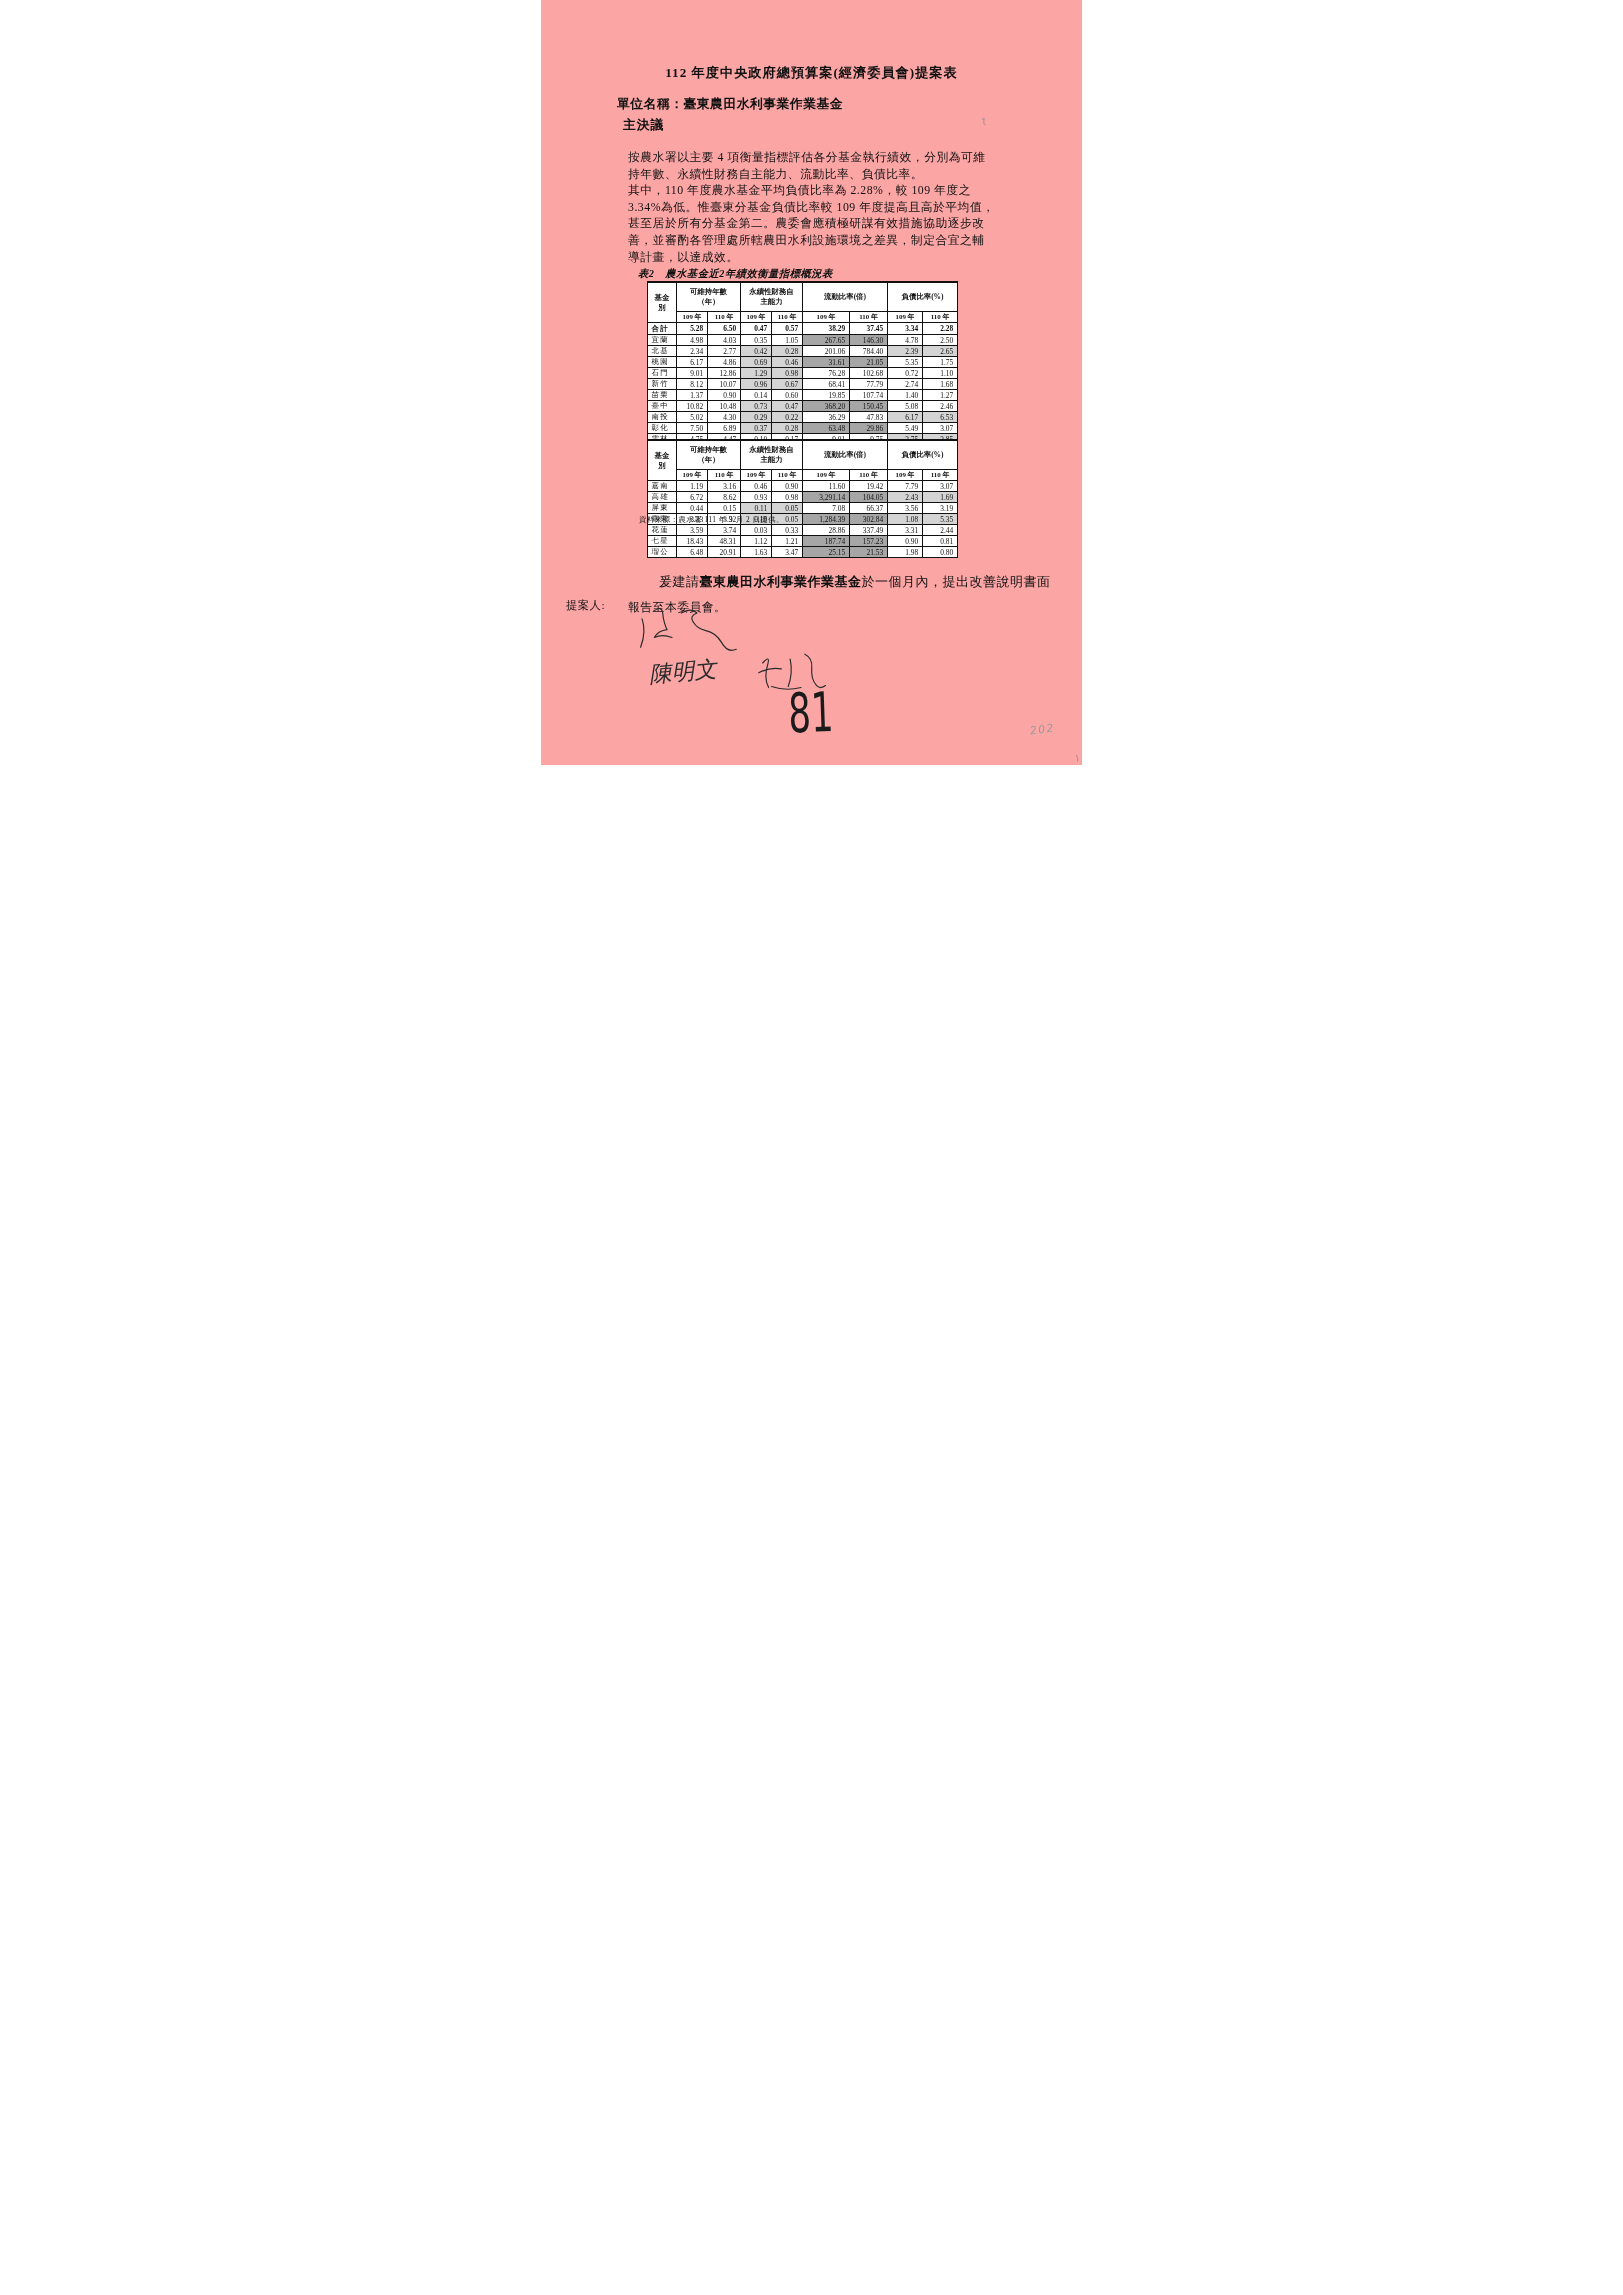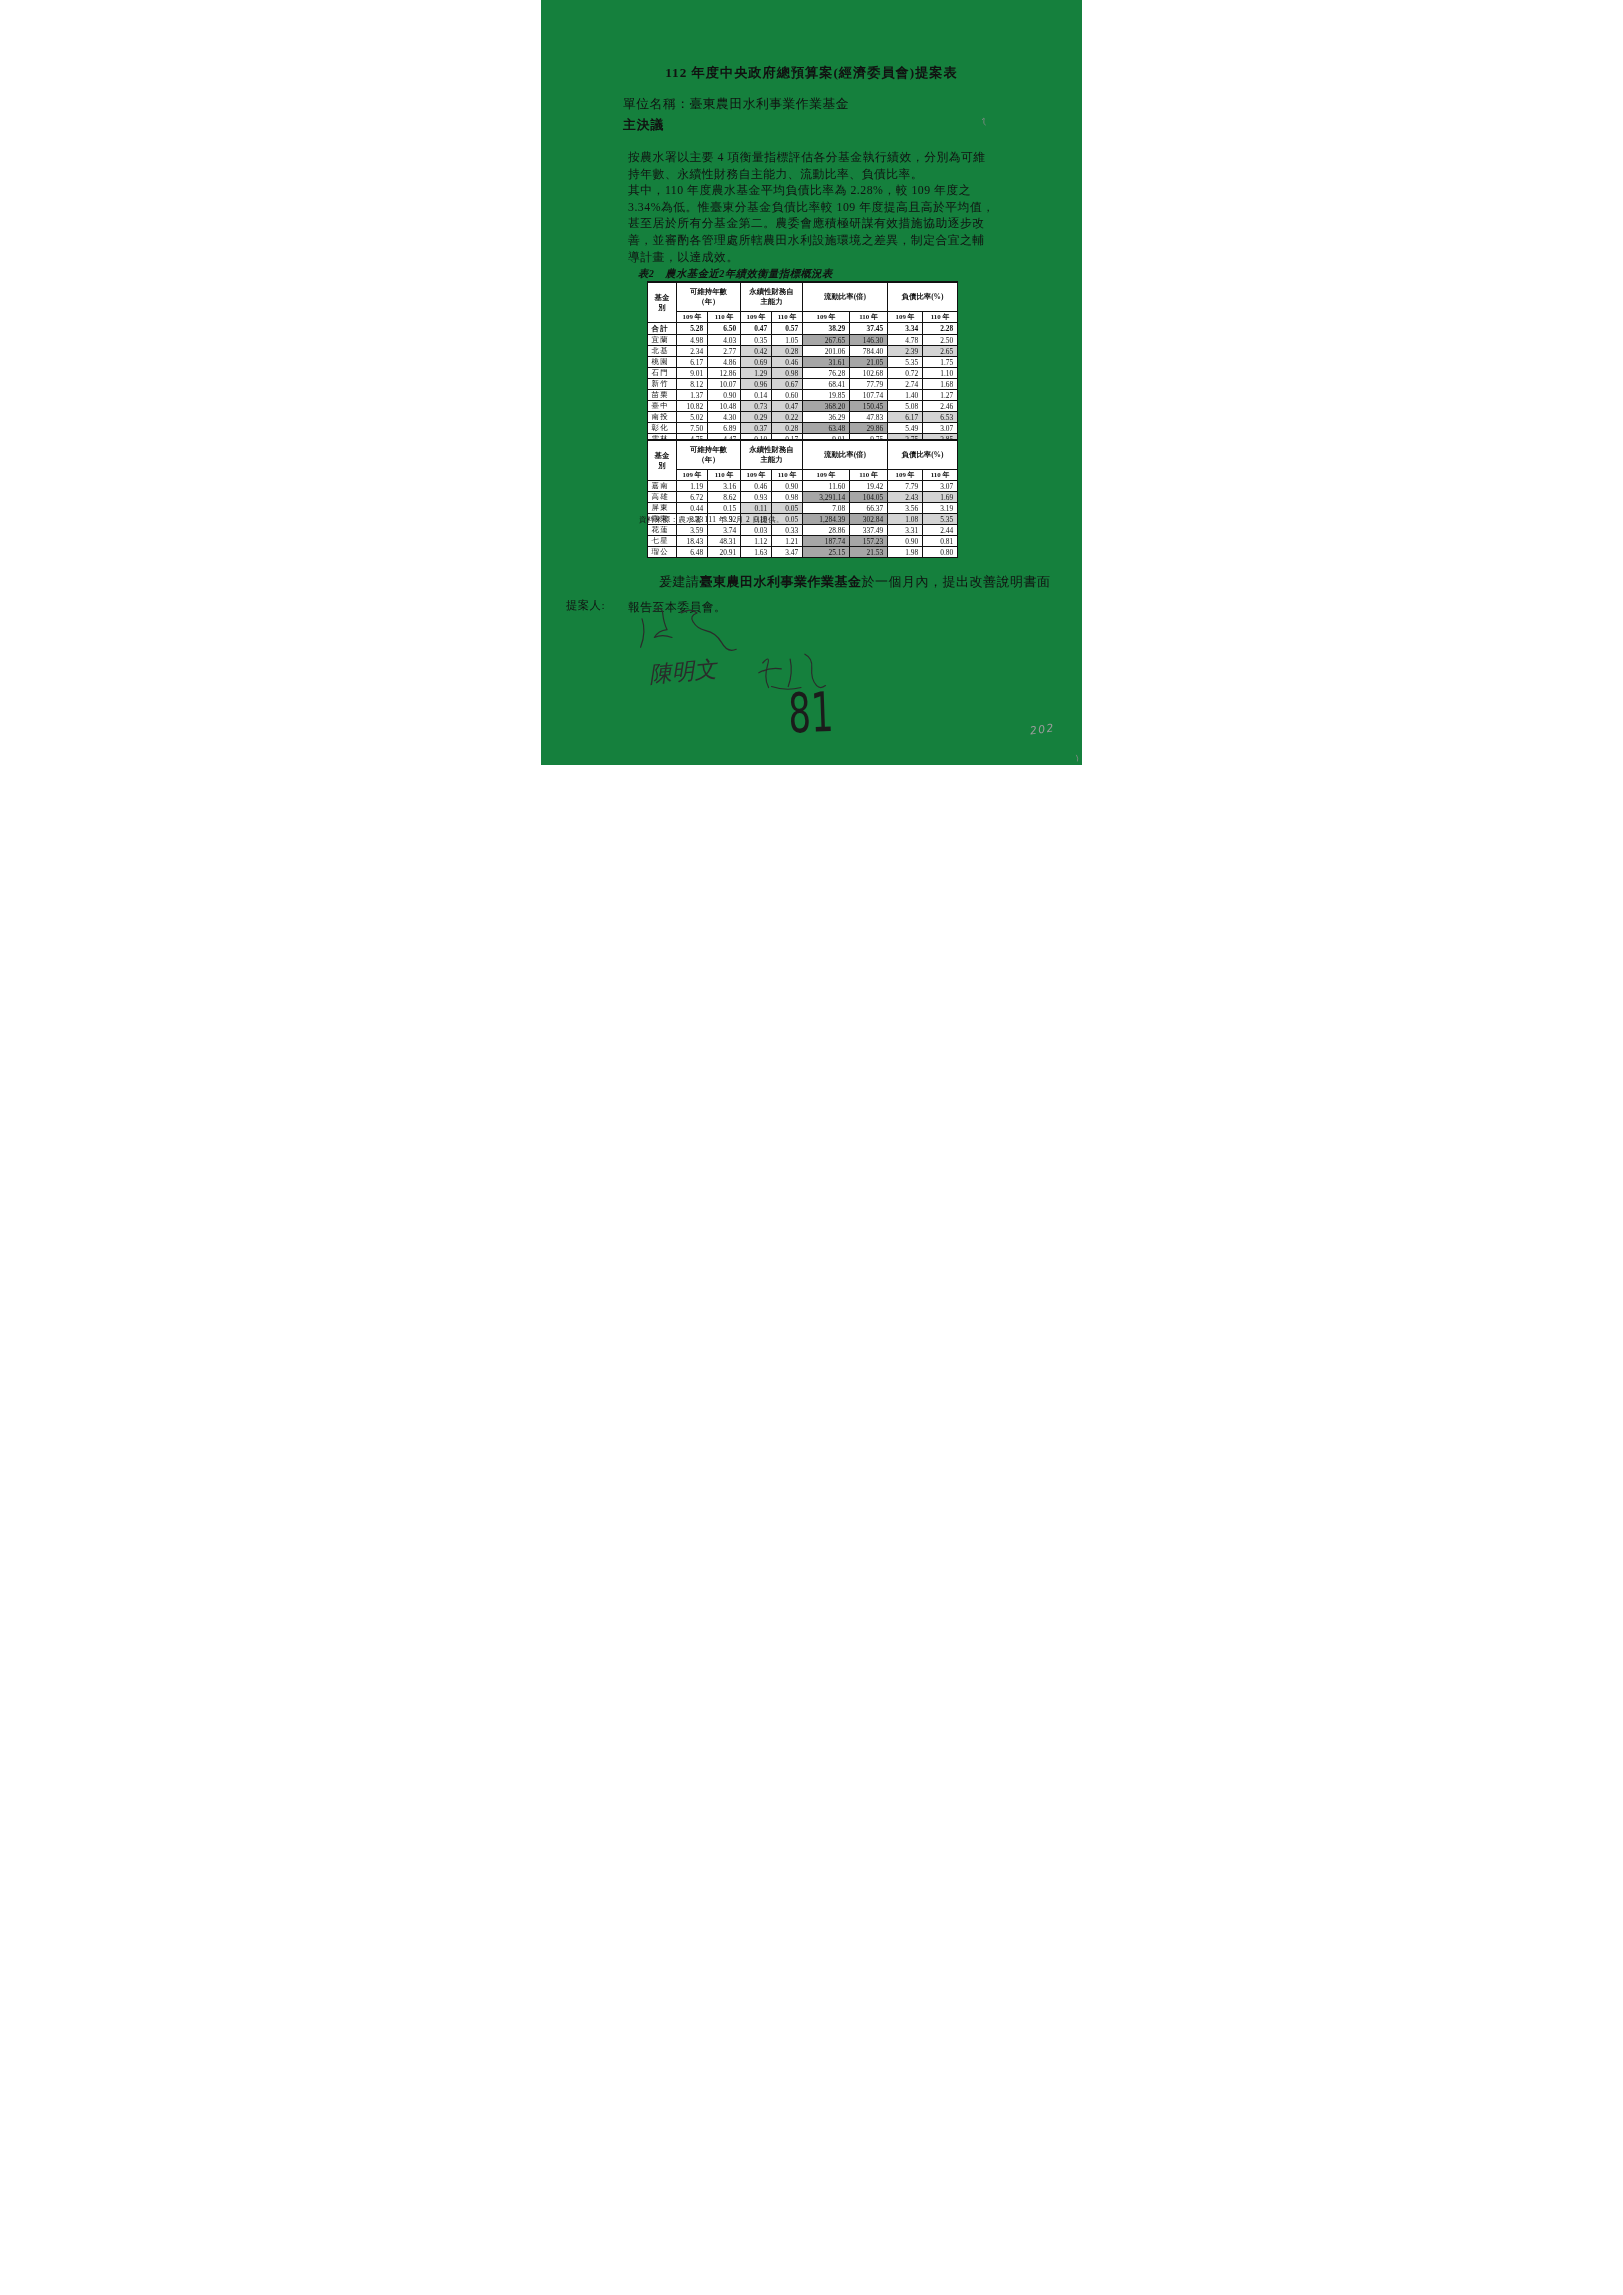--- a/index.html
+++ b/index.html
@@ -1,21 +1,21 @@
 <!DOCTYPE html>
 <html style="font-size:7.8px"><head>
 <meta charset="utf-8">
 <style>
   html,body{margin:0;padding:0;background:#ffffff;}
-  .page{position:relative;width:541px;height:765px;margin:0 auto;background:#15803d;
+  .page{position:relative;width:541px;height:765px;margin:0 auto;background:#fca5a5;
         font-family:"Liberation Serif","DejaVu Serif",serif;color:#111;overflow:hidden;}
 
   .doc-title{position:absolute;top:64px;left:0;width:100%;text-align:center;
              font-size:13.2px;font-weight:600;letter-spacing:1px;}
-  .unit-line{position:absolute;top:96px;left:82px;font-size:12.8px;font-weight:normal;letter-spacing:0.5px;}
+  .unit-line{position:absolute;top:96px;left:76px;font-size:12.8px;font-weight:bold;letter-spacing:0.5px;}
   .resolution{position:absolute;top:117px;left:82px;font-size:12.8px;font-weight:bold;letter-spacing:1px;}
 
   .para{position:absolute;top:149px;left:87px;width:380px;}
   .para-line{font-size:11.8px;line-height:16.6px;letter-spacing:0.5px;white-space:nowrap;}
 
   .table-caption{position:absolute;top:267px;left:97px;font-size:10.3px;font-weight:bold;letter-spacing:0.5px;font-style:italic;}
 
   table.ind{border-collapse:collapse;table-layout:fixed;width:311px;position:absolute;left:106px;
             background:#fff;border:1.5px solid #111;border-top:2.5px solid #111;}
   #table1{top:281px;}

